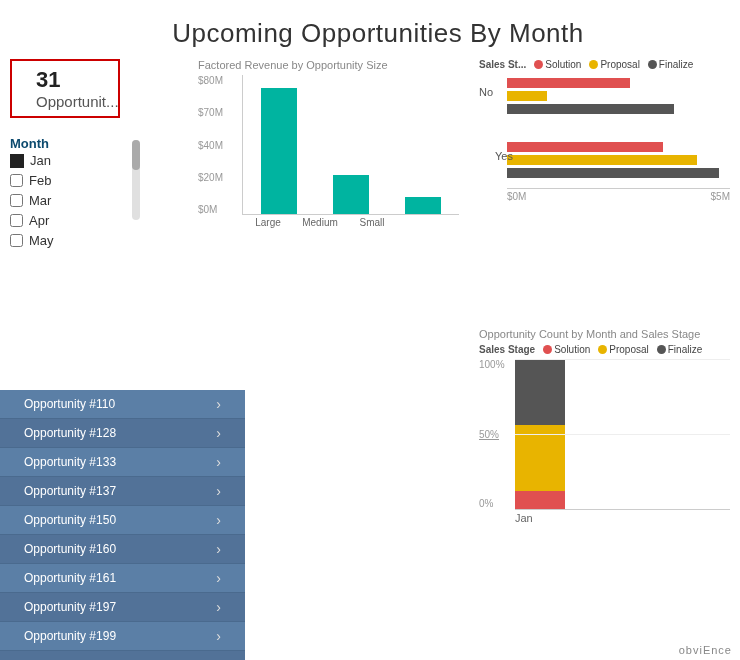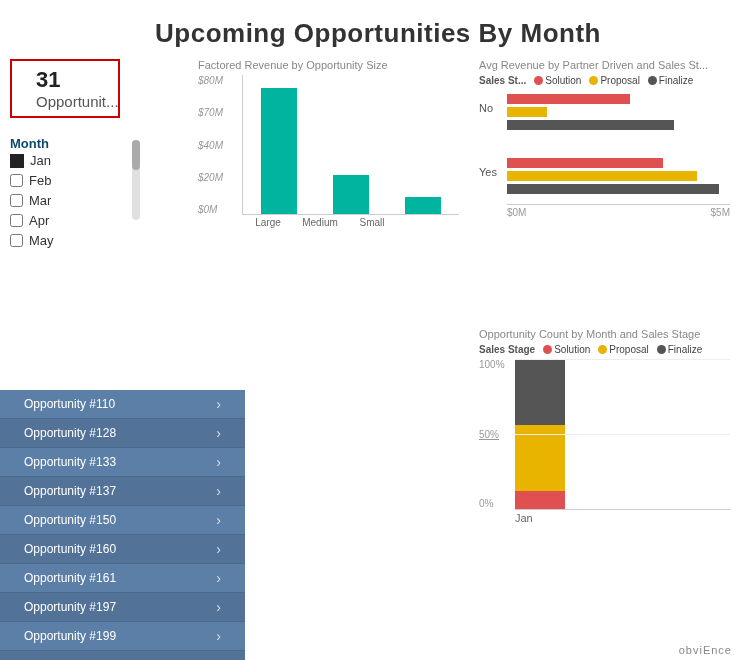--- a/index.html
+++ b/index.html
@@ -8,21 +8,21 @@
       background: #fff;
       width: 740px;
       height: 660px;
       overflow: hidden;
       position: relative;
     }
 
     .page-title {
       text-align: center;
       font-size: 26px;
-      font-weight: 700;
+      font-weight: 400;
       color: #333;
       padding: 18px 0 10px 16px;
       letter-spacing: 0.5px;
     }
 
     .main-layout {
       display: flex;
       height: 590px;
     }
 
@@ -112,21 +112,20 @@
     }
 
     .chart-title {
       font-size: 11px;
       color: #888;
       margin-bottom: 4px;
     }
     .y-label {
       font-size: 10px;
       color: #999;
-      font-style: italic;
     }
 
     .bar-group {
       display: flex;
       flex-direction: column;
       align-items: center;
       margin: 0 10px;
     }
     .bar {
       background: #00b4a0;
@@ -261,21 +260,20 @@
         </div>
         <div style="display:flex; gap:16px; padding-left:8px; margin-top:2px;">
           <span style="font-size:10px; color:#666; width:36px; text-align:center;">Large</span>
           <span style="font-size:10px; color:#666; width:36px; text-align:center;">Medium</span>
           <span style="font-size:10px; color:#666; width:36px; text-align:center;">Small</span>
         </div>
       </div>
     </div>
 
     <div class="chart-container" style="grid-column:2; grid-row:1;">
-      <div class="chart-title">Avg Revenue by Partner Driven and Sales St...</div>
       <div class="legend-row">
         <span style="font-size:10px; color:#555; font-weight:600;">Sales St...</span>
         <span class="legend-item">
           <span class="legend-dot" style="background:#e05050;"></span>
           <span>Solution</span>
         </span>
         <span class="legend-item">
           <span class="legend-dot" style="background:#e8b400;"></span>
           <span>Proposal</span>
         </span>
@@ -290,21 +288,21 @@
         <div style="margin-bottom: 16px;">
           <div style="font-size:11px; color:#555; position:absolute; left:0; margin-top: 8px;">No</div>
           <div style="display:flex; flex-direction:column; gap:3px;">
             <div style="height:10px; width:55%; background:#e05050;"></div>
             <div style="height:10px; width:18%; background:#e8b400;"></div>
             <div style="height:10px; width:75%; background:#555;"></div>
           </div>
         </div>
 
         <div style="margin-top: 28px;">
-          <div style="font-size:11px; color:#555; position:absolute; left:0; margin-top: 8px;">Yes</div>
+          <div style="font-size:11px; color:#555; position:absolute; left:16px; margin-top: 8px;">Yes</div>
           <div style="display:flex; flex-direction:column; gap:3px;">
             <div style="height:10px; width:70%; background:#e05050;"></div>
             <div style="height:10px; width:85%; background:#e8b400;"></div>
             <div style="height:10px; width:95%; background:#555;"></div>
           </div>
         </div>
 
         <div style="display:flex; justify-content:space-between; margin-top: 10px; font-size:10px; color:#999; border-top: 1px solid #ccc; padding-top:2px;">
           <span>$0M</span>
           <span>$5M</span>

